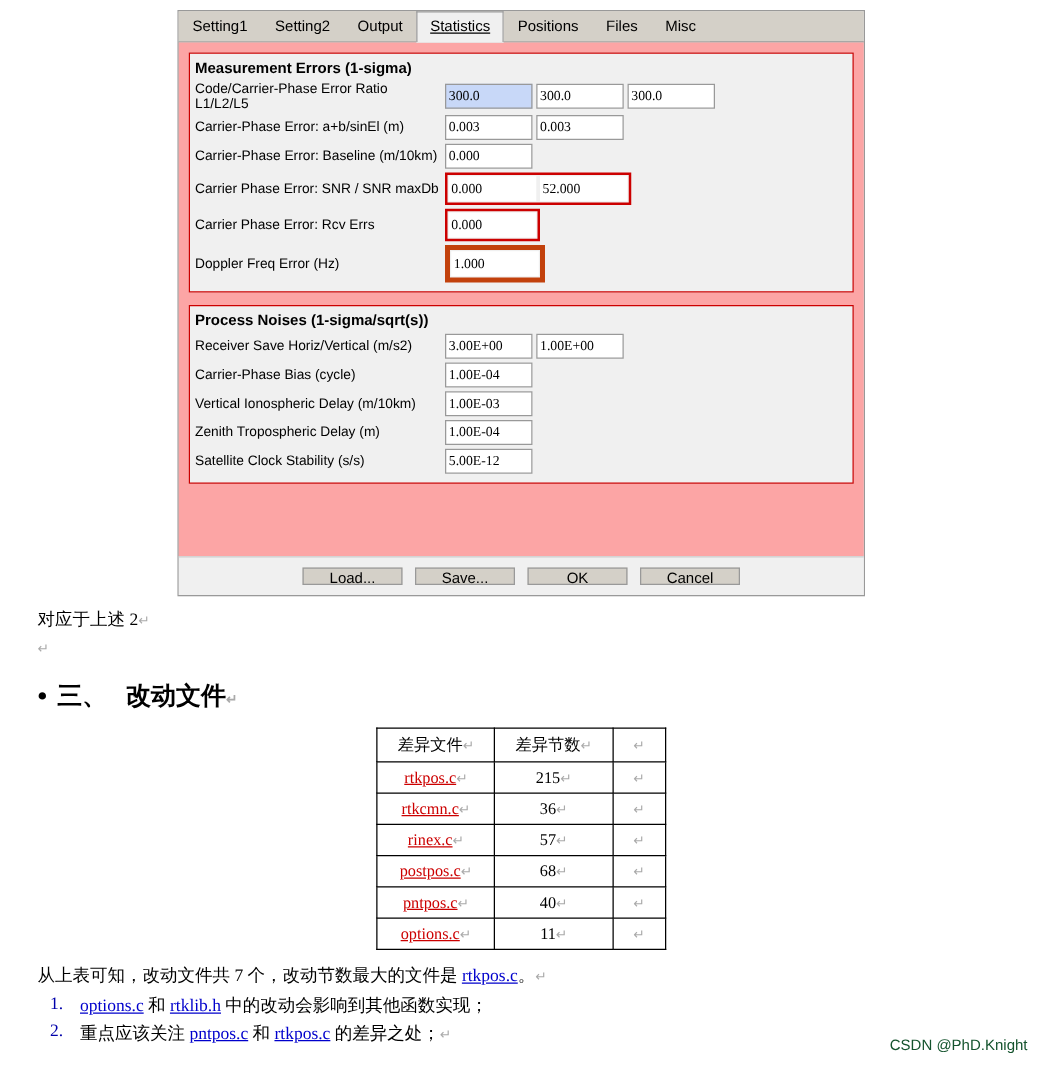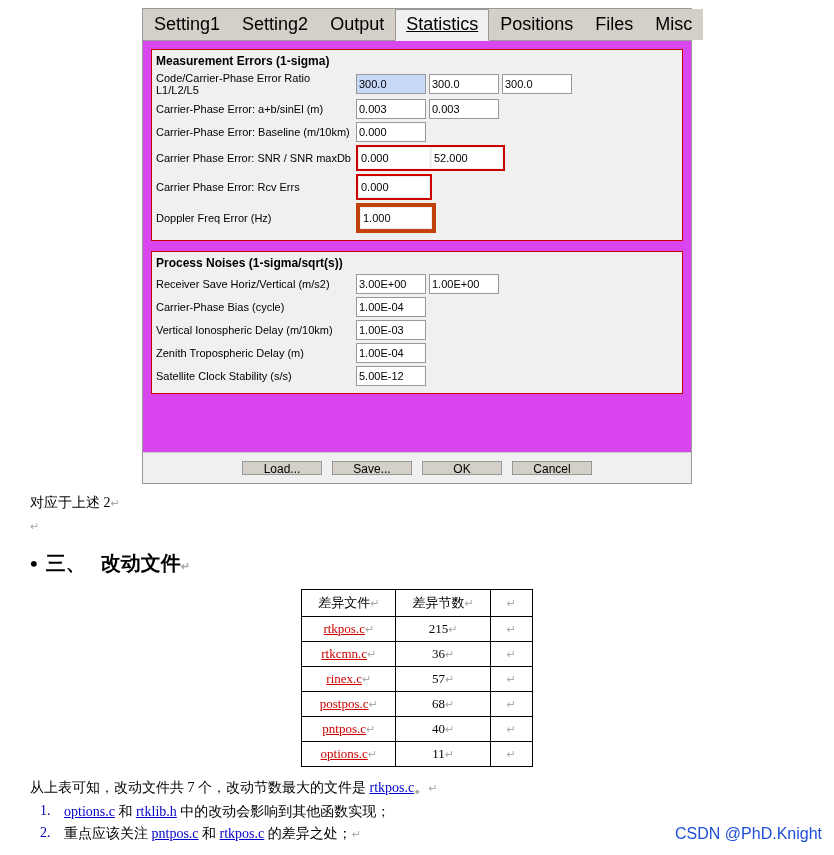--- a/index.html
+++ b/index.html
@@ -28,39 +28,39 @@
       font-size: 12px;
       font-family: "Tahoma", sans-serif;
     }
 
     .tab-item {
       padding: 4px 10px;
       border: 1px solid transparent;
       cursor: pointer;
       background: #d4d0c8;
       color: #000;
-      font-size: 18px;
+      font-size: 12px;
     }
 
     .tab-item.active {
       background: #f0f0f0;
       border-top: 1px solid #999;
       border-left: 1px solid #999;
       border-right: 1px solid #999;
       border-bottom: 1px solid #f0f0f0;
       margin-bottom: -1px;
     }
 
     .tab-item.active .tab-underline {
       text-decoration: underline;
     }
 
     .dialog-content {
       padding: 8px;
-      background: #d946ef;
+      background: #fca5a5;
     }
 
     .section-box {
       border: 1px solid #c00;
       margin-bottom: 10px;
       padding: 4px;
       background: #f0f0f0;
     }
 
     .section-title {
@@ -90,21 +90,21 @@
       display: flex;
       gap: 3px;
     }
 
     .form-input {
       width: 70px;
       height: 20px;
       border: 1px solid #999;
       background: #fff;
       font-size: 11px;
-      font-family: Liberation Sans, sans-serif;
+      font-family: Liberation Serif, serif;
       padding: 1px 2px;
     }
 
     .form-input.highlighted {
       background: #c8d8f8;
     }
 
     .highlighted-group {
       border: 2px solid #c00;
       display: inline-flex;
@@ -205,22 +205,22 @@
     }
 
     .num-item-text {
       color: #000;
     }
 
     .watermark {
       position: fixed;
       bottom: 12px;
       right: 12px;
-      font-size: 16px;
-      color: #1d4ed8;
+      font-size: 12px;
+      color: #14532d;
       font-family: "Tahoma", sans-serif;
     }
 
     .para-end {
       color: #aaa;
       font-size: 11px;
     }
   </style>
 </head>
 <body>

